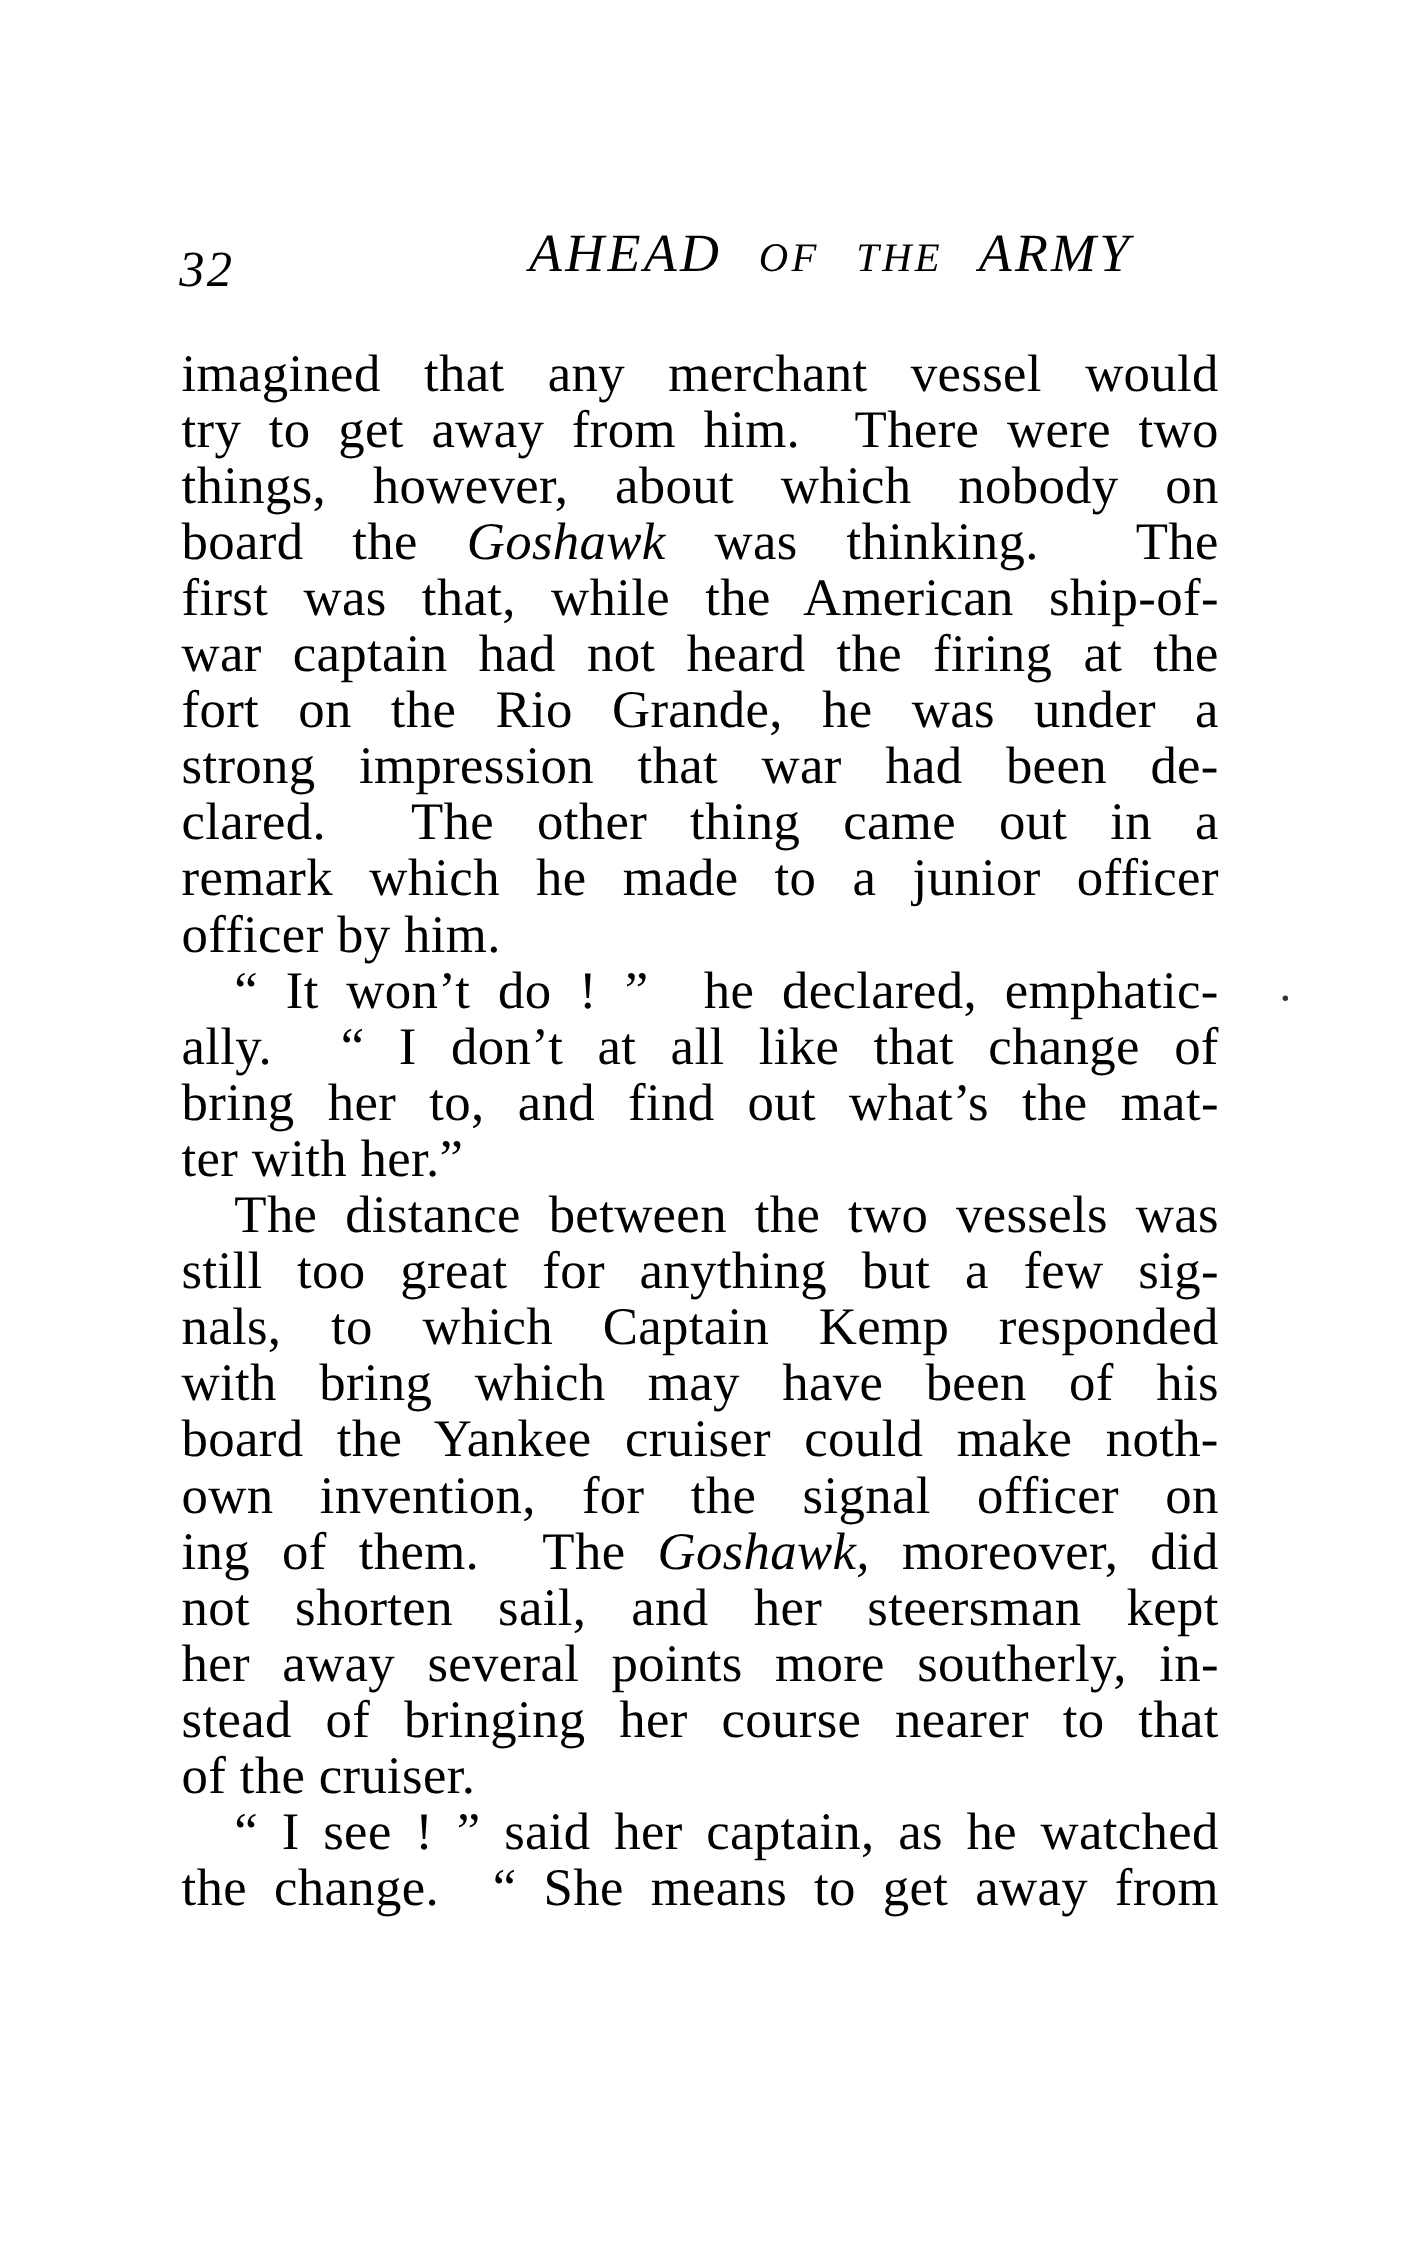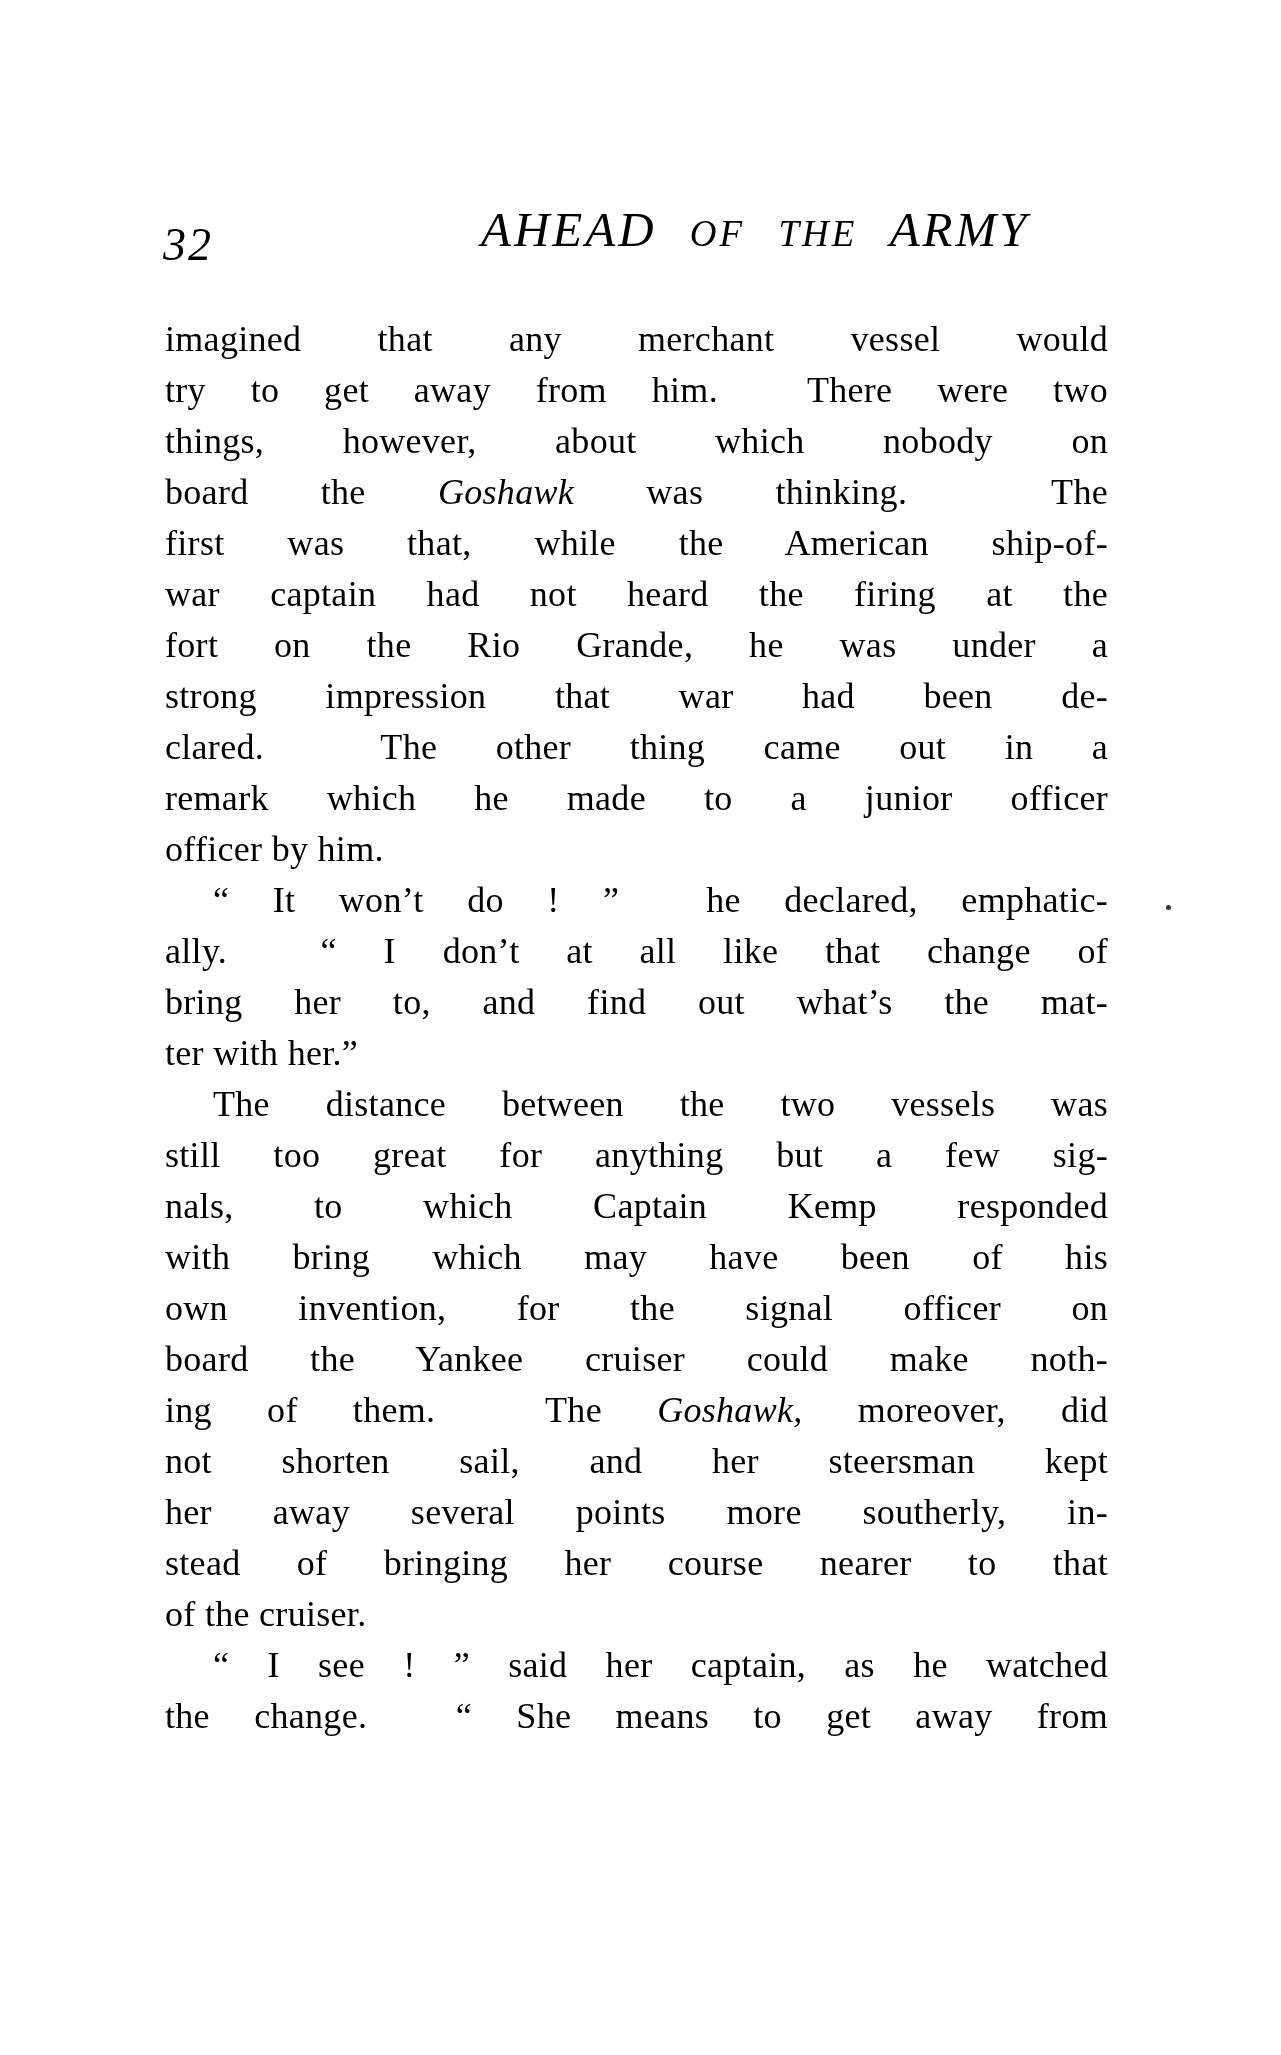--- a/index.html
+++ b/index.html
@@ -21,21 +21,21 @@
     position:absolute;left:478px;top:200px;
     font-size:49px;line-height:60px;
     letter-spacing:3px;word-spacing:18px;
     white-space:nowrap;
   }
   .title .sm{font-size:37px;}
   .text-block{
     position:absolute;left:165px;top:314px;width:943px;
   }
   .line{
-    font-size:36px;
+    font-size:48px;
     line-height:51px;height:51px;
     letter-spacing:0.3px;
     text-align:justify;
     text-align-last:justify;
     white-space:nowrap;
   }
   .line.end{text-align-last:left;}
   .line.indent{text-indent:48px;}
   .it{font-style:italic;}
   .artifact-dot{
@@ -66,22 +66,22 @@
       <div class="line"><span>remark which he made to a junior officer</span></div>
       <div class="line end"><span>officer by him.</span></div>
       <div class="line indent"><span>“&nbsp;It won’t do&nbsp;!&nbsp;”&nbsp; he declared, emphatic-</span></div>
       <div class="line"><span>ally.&nbsp; “&nbsp;I don’t at all like that change of</span></div>
       <div class="line"><span>bring her to, and find out what’s the mat-</span></div>
       <div class="line end"><span>ter with her.”</span></div>
       <div class="line indent"><span>The distance between the two vessels was</span></div>
       <div class="line"><span>still too great for anything but a few sig-</span></div>
       <div class="line"><span>nals, to which Captain Kemp responded</span></div>
       <div class="line"><span>with bring which may have been of his</span></div>
+      <div class="line"><span>board the Yankee cruiser could make noth-</span></div>
       <div class="line"><span>own invention, for the signal officer on</span></div>
-      <div class="line"><span>board the Yankee cruiser could make noth-</span></div>
       <div class="line"><span>ing of them.&nbsp; The </span><span class="it">Goshawk,</span><span> moreover, did</span></div>
       <div class="line"><span>not shorten sail, and her steersman kept</span></div>
       <div class="line"><span>her away several points more southerly, in-</span></div>
       <div class="line"><span>stead of bringing her course nearer to that</span></div>
       <div class="line end"><span>of the cruiser.</span></div>
       <div class="line indent"><span>“&nbsp;I see&nbsp;!&nbsp;” said her captain, as he watched</span></div>
       <div class="line"><span>the change.&nbsp; “&nbsp;She means to get away from</span></div>
     </main>
 
   <span class="artifact-dot"></span>

